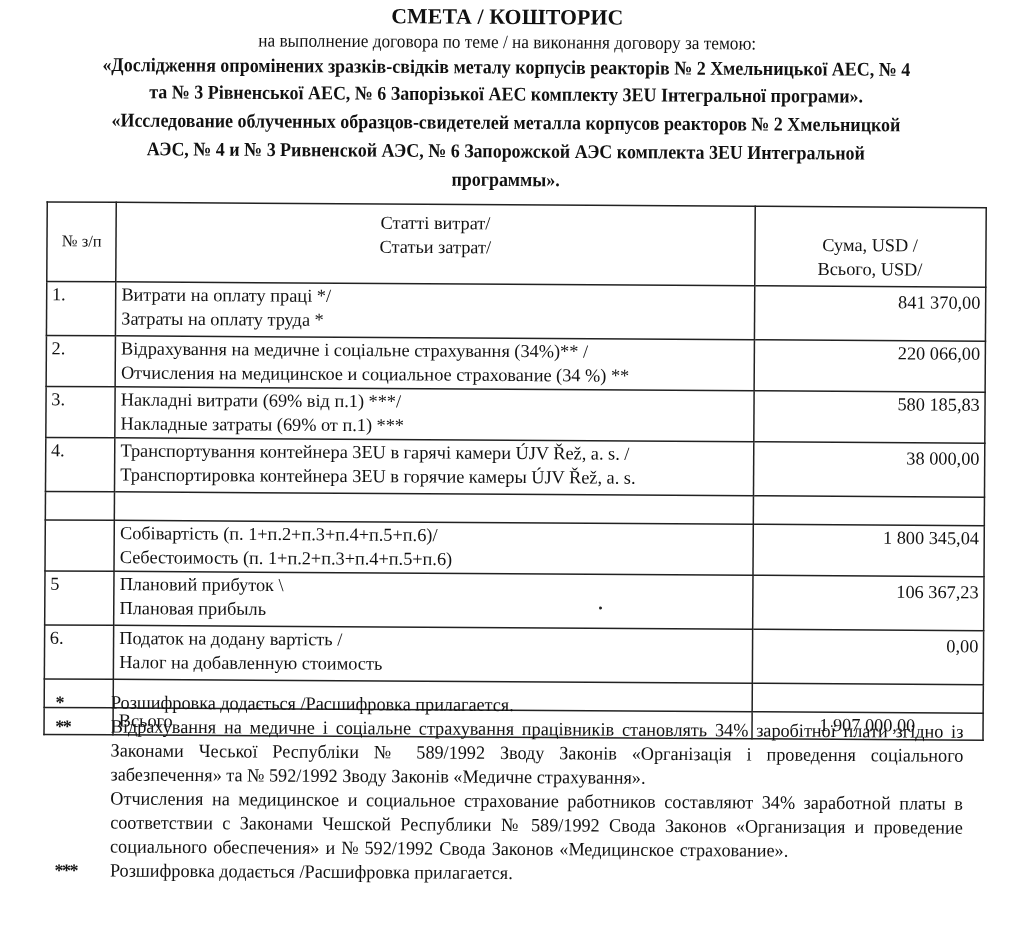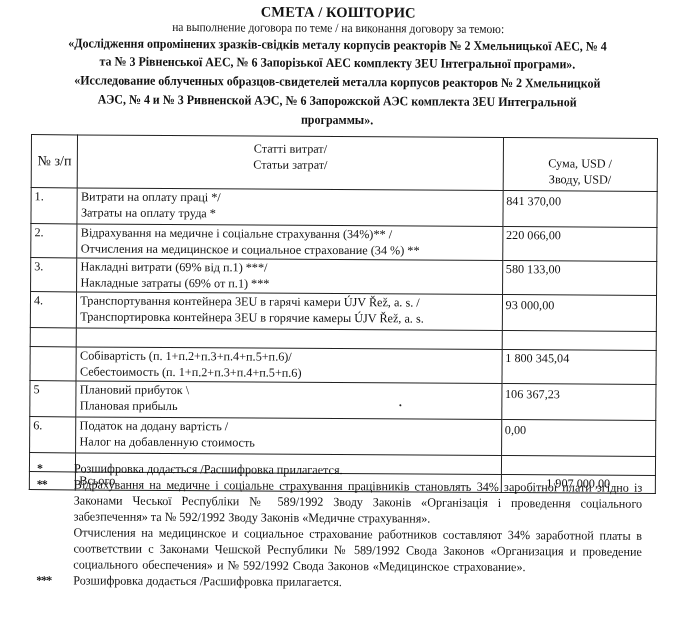--- a/index.html
+++ b/index.html
@@ -67,29 +67,29 @@
       border: 1px solid #222222;
       vertical-align: top;
       padding: 0 3px;
       font-weight: normal;
     }
     .col-num { width: 40px; }
     .col-item { width: 425px; }
     .col-sum { width: 150px; text-align: center; }
 
     thead th { height: 48px; vertical-align: middle; }
-    thead th.col-num { text-align: center; vertical-align: middle; font-size: 14px; }
+    thead th.col-num { text-align: center; vertical-align: middle; font-size: 11px; }
     thead th.col-item { text-align: center; padding-top: 4px; }
     thead th.col-sum { text-align: center; vertical-align: bottom; padding-bottom: 3px; }
 
     tr.row-std td { height: 33px; }
     tr.row-empty td { height: 18px; }
     tr.row-total td { height: 17px; }
     td.num-cell { padding-top: 1px; padding-left: 2px; }
-    td.sum-cell { text-align: left; padding-top: 7px; }
+    td.sum-cell { text-align: right; padding-top: 7px; }
     tr.row-std td.sum-cell.top { padding-top: 2px; }
     tr.row-total td { border-bottom: 1px solid #222; }
     .total-label { font-weight: bold; padding-top: 1px; }
     .total-sum { font-weight: bold; text-align: center; padding-top: 6px; }
 
     .notes {
       position: absolute;
       left: 0;
       top: 462px;
       width: 673px;
@@ -144,21 +144,21 @@
   <table class="cost">
     <thead>
       <tr>
         <th class="col-num">№ з/п</th>
         <th class="col-item">
           <div>Статті витрат/</div>
           <div>Статьи затрат/</div>
         </th>
         <th class="col-sum">
           <div>Сума, USD /</div>
-          <div>Зводу, USD/</div>
+          <div>Всього, USD/</div>
         </th>
       </tr>
     </thead>
     <tbody>
       <tr class="row-std">
         <td class="num-cell">1.</td>
         <td>
           <div>Витрати на оплату праці */</div>
           <div>Затраты на оплату труда *</div>
         </td>
@@ -171,29 +171,29 @@
           <div>Отчисления на медицинское и социальное страхование (34 %) **</div>
         </td>
         <td class="sum-cell">220 066,00</td>
       </tr>
       <tr class="row-std">
         <td class="num-cell">3.</td>
         <td>
           <div>Накладні витрати (69% від п.1) ***/</div>
           <div>Накладные затраты (69% от п.1) ***</div>
         </td>
-        <td class="sum-cell">580 133,00</td>
+        <td class="sum-cell">580 185,83</td>
       </tr>
       <tr class="row-std">
         <td class="num-cell">4.</td>
         <td>
           <div>Транспортування контейнера 3EU в гарячі камери ÚJV Řež, a. s. /</div>
           <div>Транспортировка контейнера 3EU в горячие камеры ÚJV Řež, a. s.</div>
         </td>
-        <td class="sum-cell top">93 000,00</td>
+        <td class="sum-cell top">38 000,00</td>
       </tr>
       <tr class="row-empty">
         <td></td>
         <td></td>
         <td></td>
       </tr>
       <tr class="row-std">
         <td class="num-cell"></td>
         <td>
           <div>Собівартість (п. 1+п.2+п.3+п.4+п.5+п.6)/</div>

